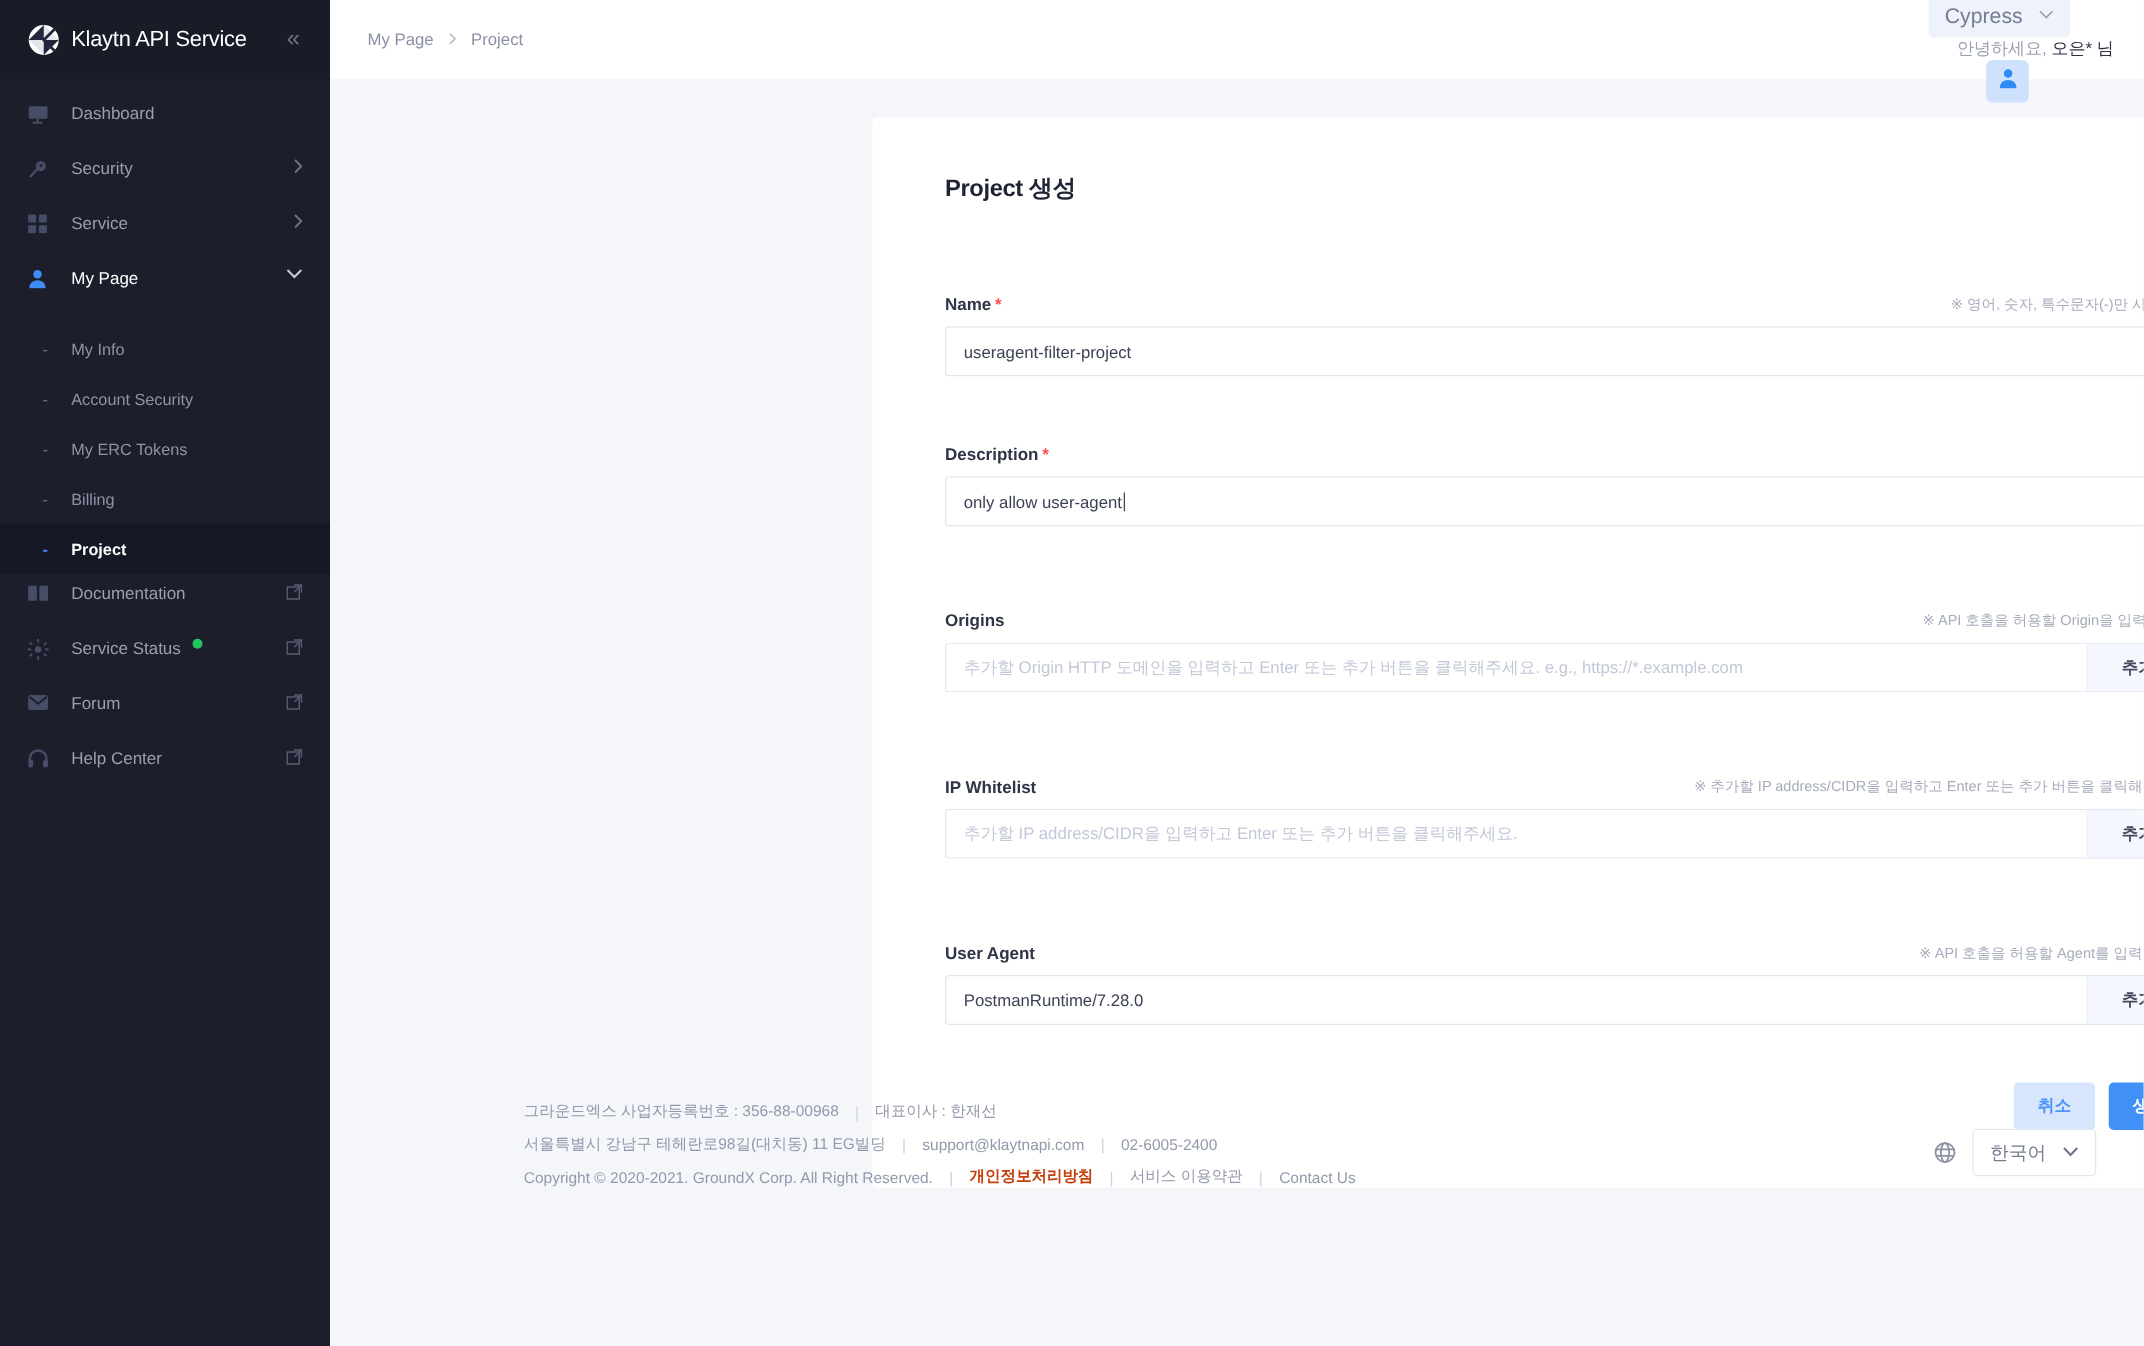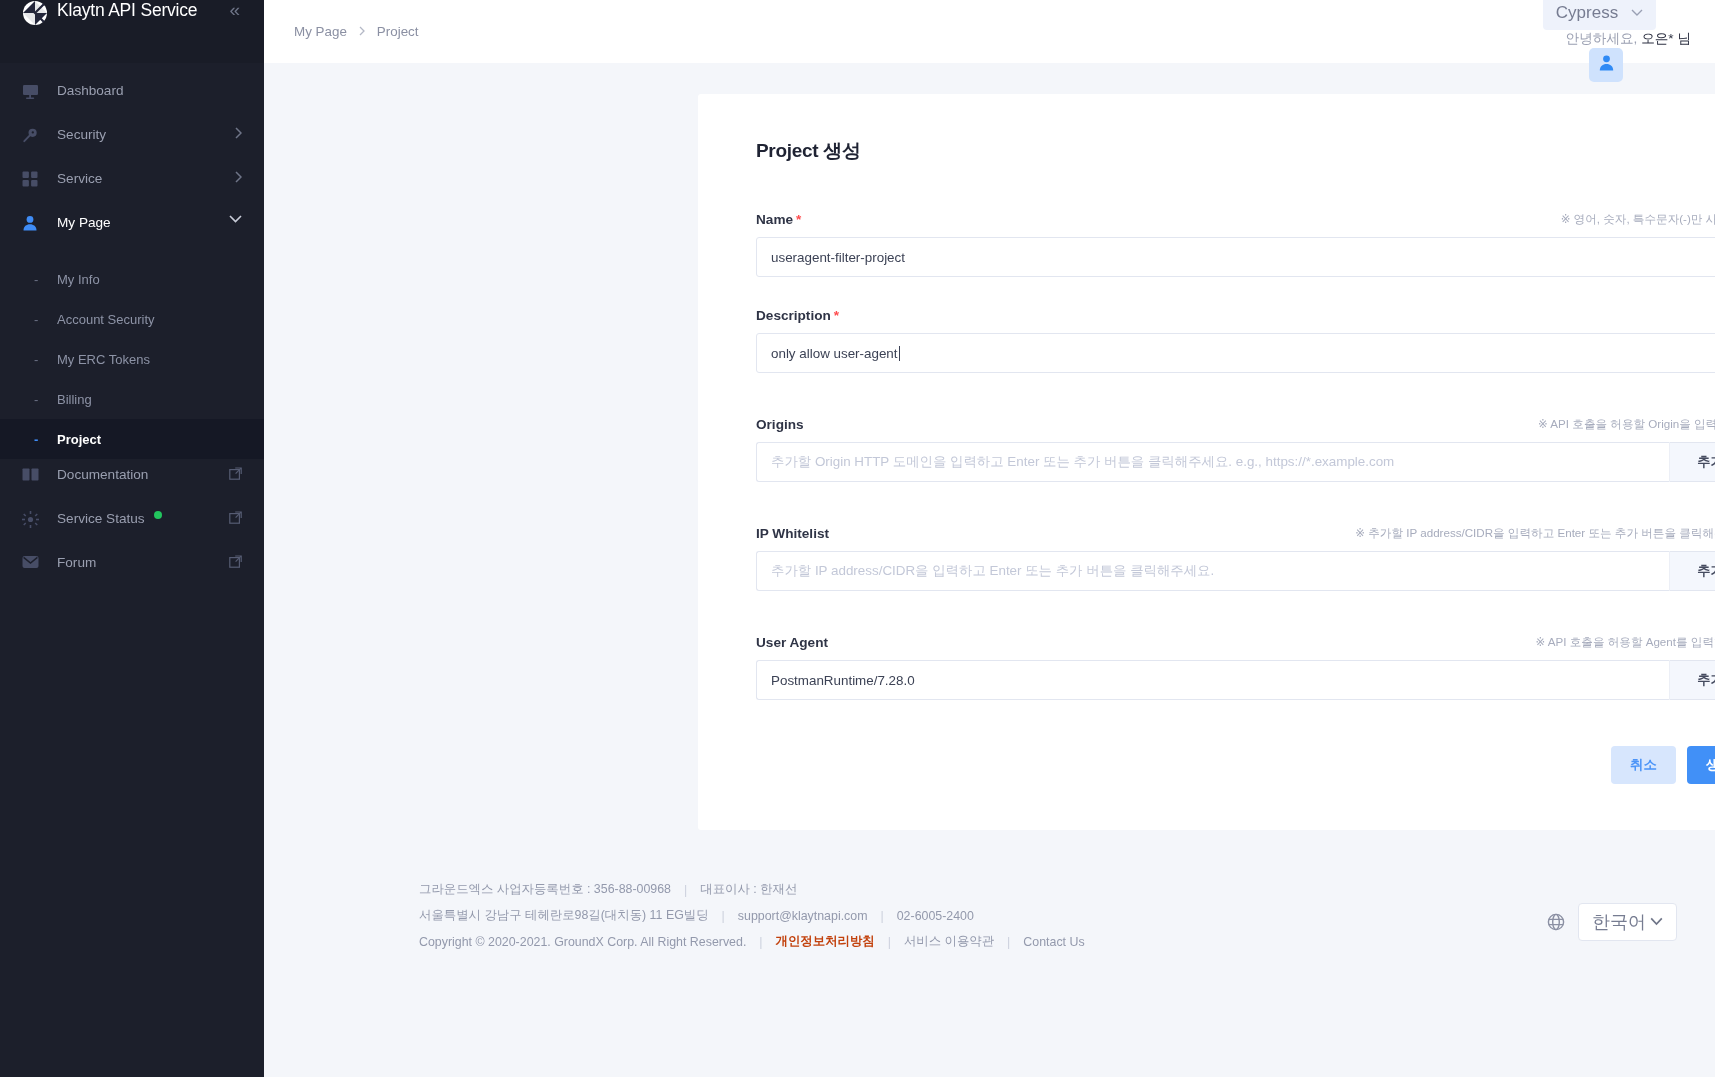--- a/index.html
+++ b/index.html
@@ -13,21 +13,21 @@
 
   
   .sidebar {
     width: 264px; flex: 0 0 264px;
     background: #1c1f2b;
     display: flex; flex-direction: column;
   }
   .brand {
     height: 63px; flex: 0 0 63px;
     background: #191c27;
-    display: flex; align-items: flex-start;
+    display: flex; align-items: center;
     padding: 0 22px;
   }
   .brand-logo { width: 26px; height: 26px; flex: 0 0 26px; position: relative; }
   .brand-logo svg { display: block; }
   .brand-name {
     color: #ffffff; font-size: 17.5px; letter-spacing: -0.2px;
     margin-left: 9px; white-space: nowrap;
   }
   .collapse-btn {
     margin-left: auto; color: #6f7588; font-size: 19px;
@@ -111,21 +111,21 @@
     font-size: 19px; font-weight: bold; color: #1f2333;
     margin-bottom: 48px; letter-spacing: -0.3px;
   }
 
   .field { margin-bottom: 31px; }
   .field.gap-lg { margin-bottom: 44px; }
   .field-head {
     display: flex; align-items: flex-end; justify-content: space-between;
     margin-bottom: 10px;
   }
-  .field-label { font-size: 13.6px; font-weight: bold; color: #2f3446; }
+  .field-label { font-size: 13.6px; font-weight: bold; color: #2f3446; margin-top: 24px; }
   .field-label .req { color: #ff4d4f; margin-left: 3px; font-weight: bold; }
   .field-hint { font-size: 11.6px; color: #a7acbd; white-space: nowrap; }
 
   .input-box {
     width: 100%; height: 40px; border: 1px solid #e2e6f0; border-radius: 3px;
     background: #ffffff; display: flex; align-items: center;
     padding: 0 14px; font-size: 13.4px; color: #3c4255;
   }
   .input-box.placeholder { color: #c3c8d8; }
   .caret {
@@ -169,21 +169,21 @@
   .footer-line .lnk.strong { color: #c2410c; font-weight: bold; }
   .lang-wrap {
     position: absolute; right: 0; top: 22px;
     display: flex; align-items: center;
   }
   .globe-icon { color: #8b90a3; margin-right: 13px; display: flex; align-items: center; }
   .lang-select {
     width: 99px; height: 38px; border: 1px solid #e2e6f0; border-radius: 4px;
     background: #ffffff; display: flex; align-items: center;
     justify-content: space-between; padding: 0 13px;
-    color: #767c91; font-size: 18px; cursor: pointer;
+    color: #767c91; font-size: 15px; cursor: pointer;
   }
   .lang-select .chev { color: #6f7588; font-size: 12px; font-weight: bold; }
 </style>
 </head>
 <body>
 
 <div class="app">
 
   <aside class="sidebar">
     <div class="brand">
@@ -336,20 +336,37 @@
         <span class="nav-label">Forum</span>
         <span class="nav-ext">
           <svg width="13" height="13" viewBox="0 0 13 13" fill="none" stroke="currentColor" stroke-width="1.2">
             <rect x="0.8" y="2.6" width="9.6" height="9.6"></rect>
             <path d="M6.2 1 H12.2 V7"></path>
             <path d="M12 1.2 L6.6 6.6"></path>
           </svg>
         </span>
       </div>
 
+      <div class="nav-item">
+        <span class="nav-icon">
+          <svg width="17" height="16" viewBox="0 0 17 16" fill="currentColor">
+            <path d="M1.8 10 V8.2 C1.8 4.3 4.8 1.4 8.5 1.4 C12.2 1.4 15.2 4.3 15.2 8.2 V10" fill="none" stroke="currentColor" stroke-width="2"></path>
+            <rect x="0.6" y="8.8" width="4" height="6.2" rx="1.8"></rect>
+            <rect x="12.4" y="8.8" width="4" height="6.2" rx="1.8"></rect>
+          </svg>
+        </span>
+        <span class="nav-label">Help Center</span>
+        <span class="nav-ext">
+          <svg width="13" height="13" viewBox="0 0 13 13" fill="none" stroke="currentColor" stroke-width="1.2">
+            <rect x="0.8" y="2.6" width="9.6" height="9.6"></rect>
+            <path d="M6.2 1 H12.2 V7"></path>
+            <path d="M12 1.2 L6.6 6.6"></path>
+          </svg>
+        </span>
+      </div>
 
     </nav>
   </aside>
 
   <div class="main">
 
     <header class="topbar">
       <div class="breadcrumb">
         <span class="crumb">My Page</span>
         <span class="crumb-sep">

